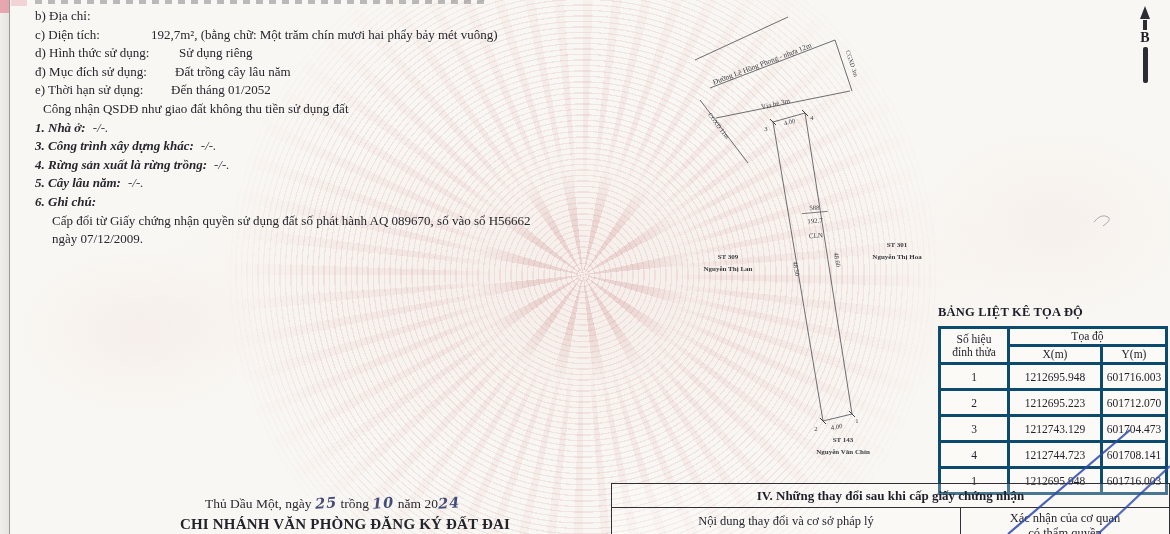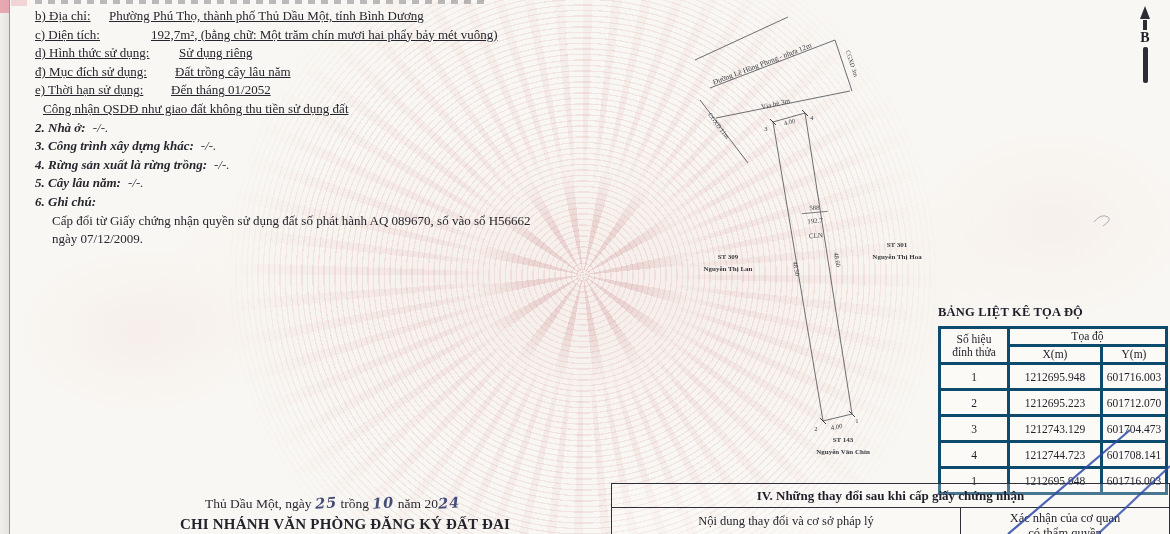--- a/index.html
+++ b/index.html
@@ -30,21 +30,21 @@
   .gl-haze{left:0;top:0;right:0;bottom:0;
     background:
       radial-gradient(ellipse 640px 230px at 50% 54%,rgba(205,130,130,.08),transparent 70%),
       radial-gradient(ellipse 180px 120px at 12% 62%,rgba(205,130,130,.07),transparent 70%),
       radial-gradient(ellipse 200px 140px at 90% 42%,rgba(205,130,130,.06),transparent 70%);}
   
   .info{position:absolute;left:35px;top:0;width:650px;font-size:13px;line-height:18.6px;}
   .clipped-line{position:absolute;left:35px;top:0;width:452px;height:4px;opacity:.5;
     background:repeating-linear-gradient(90deg,rgba(40,40,52,.6) 0 7px,transparent 7px 13px);}
   .info-rows{margin-top:7px;}
-  .irow{display:flex;white-space:nowrap;text-decoration:underline;}
+  .irow{display:flex;white-space:nowrap;}
   .irow .lbl{flex:none;}
   .irow .val{margin-left:8px;}
   .lw-b{width:66px}.lw-c{width:108px}.lw-d{width:136px}.lw-dd{width:132px}.lw-e{width:128px}.lw-g{width:142px}
   .srow{display:flex;white-space:nowrap;font-weight:bold;font-style:italic;}
   .srow .val{margin-left:7px;font-weight:normal;font-style:italic;color:#3c3c46;}
   .note{margin-left:17px;white-space:nowrap;}
   
   .north{position:absolute;left:1136px;top:6px;width:18px;text-align:center;}
   .north .head{width:0;height:0;margin:0 auto;border-left:5px solid transparent;border-right:5px solid transparent;border-bottom:13px solid #2c2c34;}
   .north .stub{width:4px;height:10px;margin:1px auto 0;background:#2c2c34;}
@@ -82,21 +82,20 @@
 <div class="gl gl-spokes"></div>
 <div class="gl gl-star"></div>
 <div class="gl gl-haze"></div>
 
 <div class="clipped-line"></div>
 
 <div class="info">
   <div class="info-rows">
     <div class="irow">
       <span class="lbl lw-b">b) Địa chỉ:</span>
-      <span class="val">Phường Phú Thọ, thành phố Thủ Dầu Một, tỉnh Bình Dương</span>
     </div>
     <div class="irow">
       <span class="lbl lw-c">c) Diện tích:</span>
       <span class="val">192,7m², (bằng chữ: Một trăm chín mươi hai phẩy bảy mét vuông)</span>
     </div>
     <div class="irow">
       <span class="lbl lw-d">d) Hình thức sử dụng:</span>
       <span class="val">Sử dụng riêng</span>
     </div>
     <div class="irow">
@@ -104,21 +103,21 @@
       <span class="val">Đất trồng cây lâu năm</span>
     </div>
     <div class="irow">
       <span class="lbl lw-e">e) Thời hạn sử dụng:</span>
       <span class="val">Đến tháng 01/2052</span>
     </div>
     <div class="irow">
       <span class="val">Công nhận QSDĐ như giao đất không thu tiền sử dụng đất</span>
     </div>
     <div class="srow">
-      <span class="lbl">2. Nhà ở:</span>
+      <span class="lbl">1. Nhà ở:</span>
       <span class="val">-/-.</span>
     </div>
     <div class="srow">
       <span class="lbl">3. Công trình xây dựng khác:</span>
       <span class="val">-/-.</span>
     </div>
     <div class="srow">
       <span class="lbl">4. Rừng sản xuất là rừng trồng:</span>
       <span class="val">-/-.</span>
     </div>

